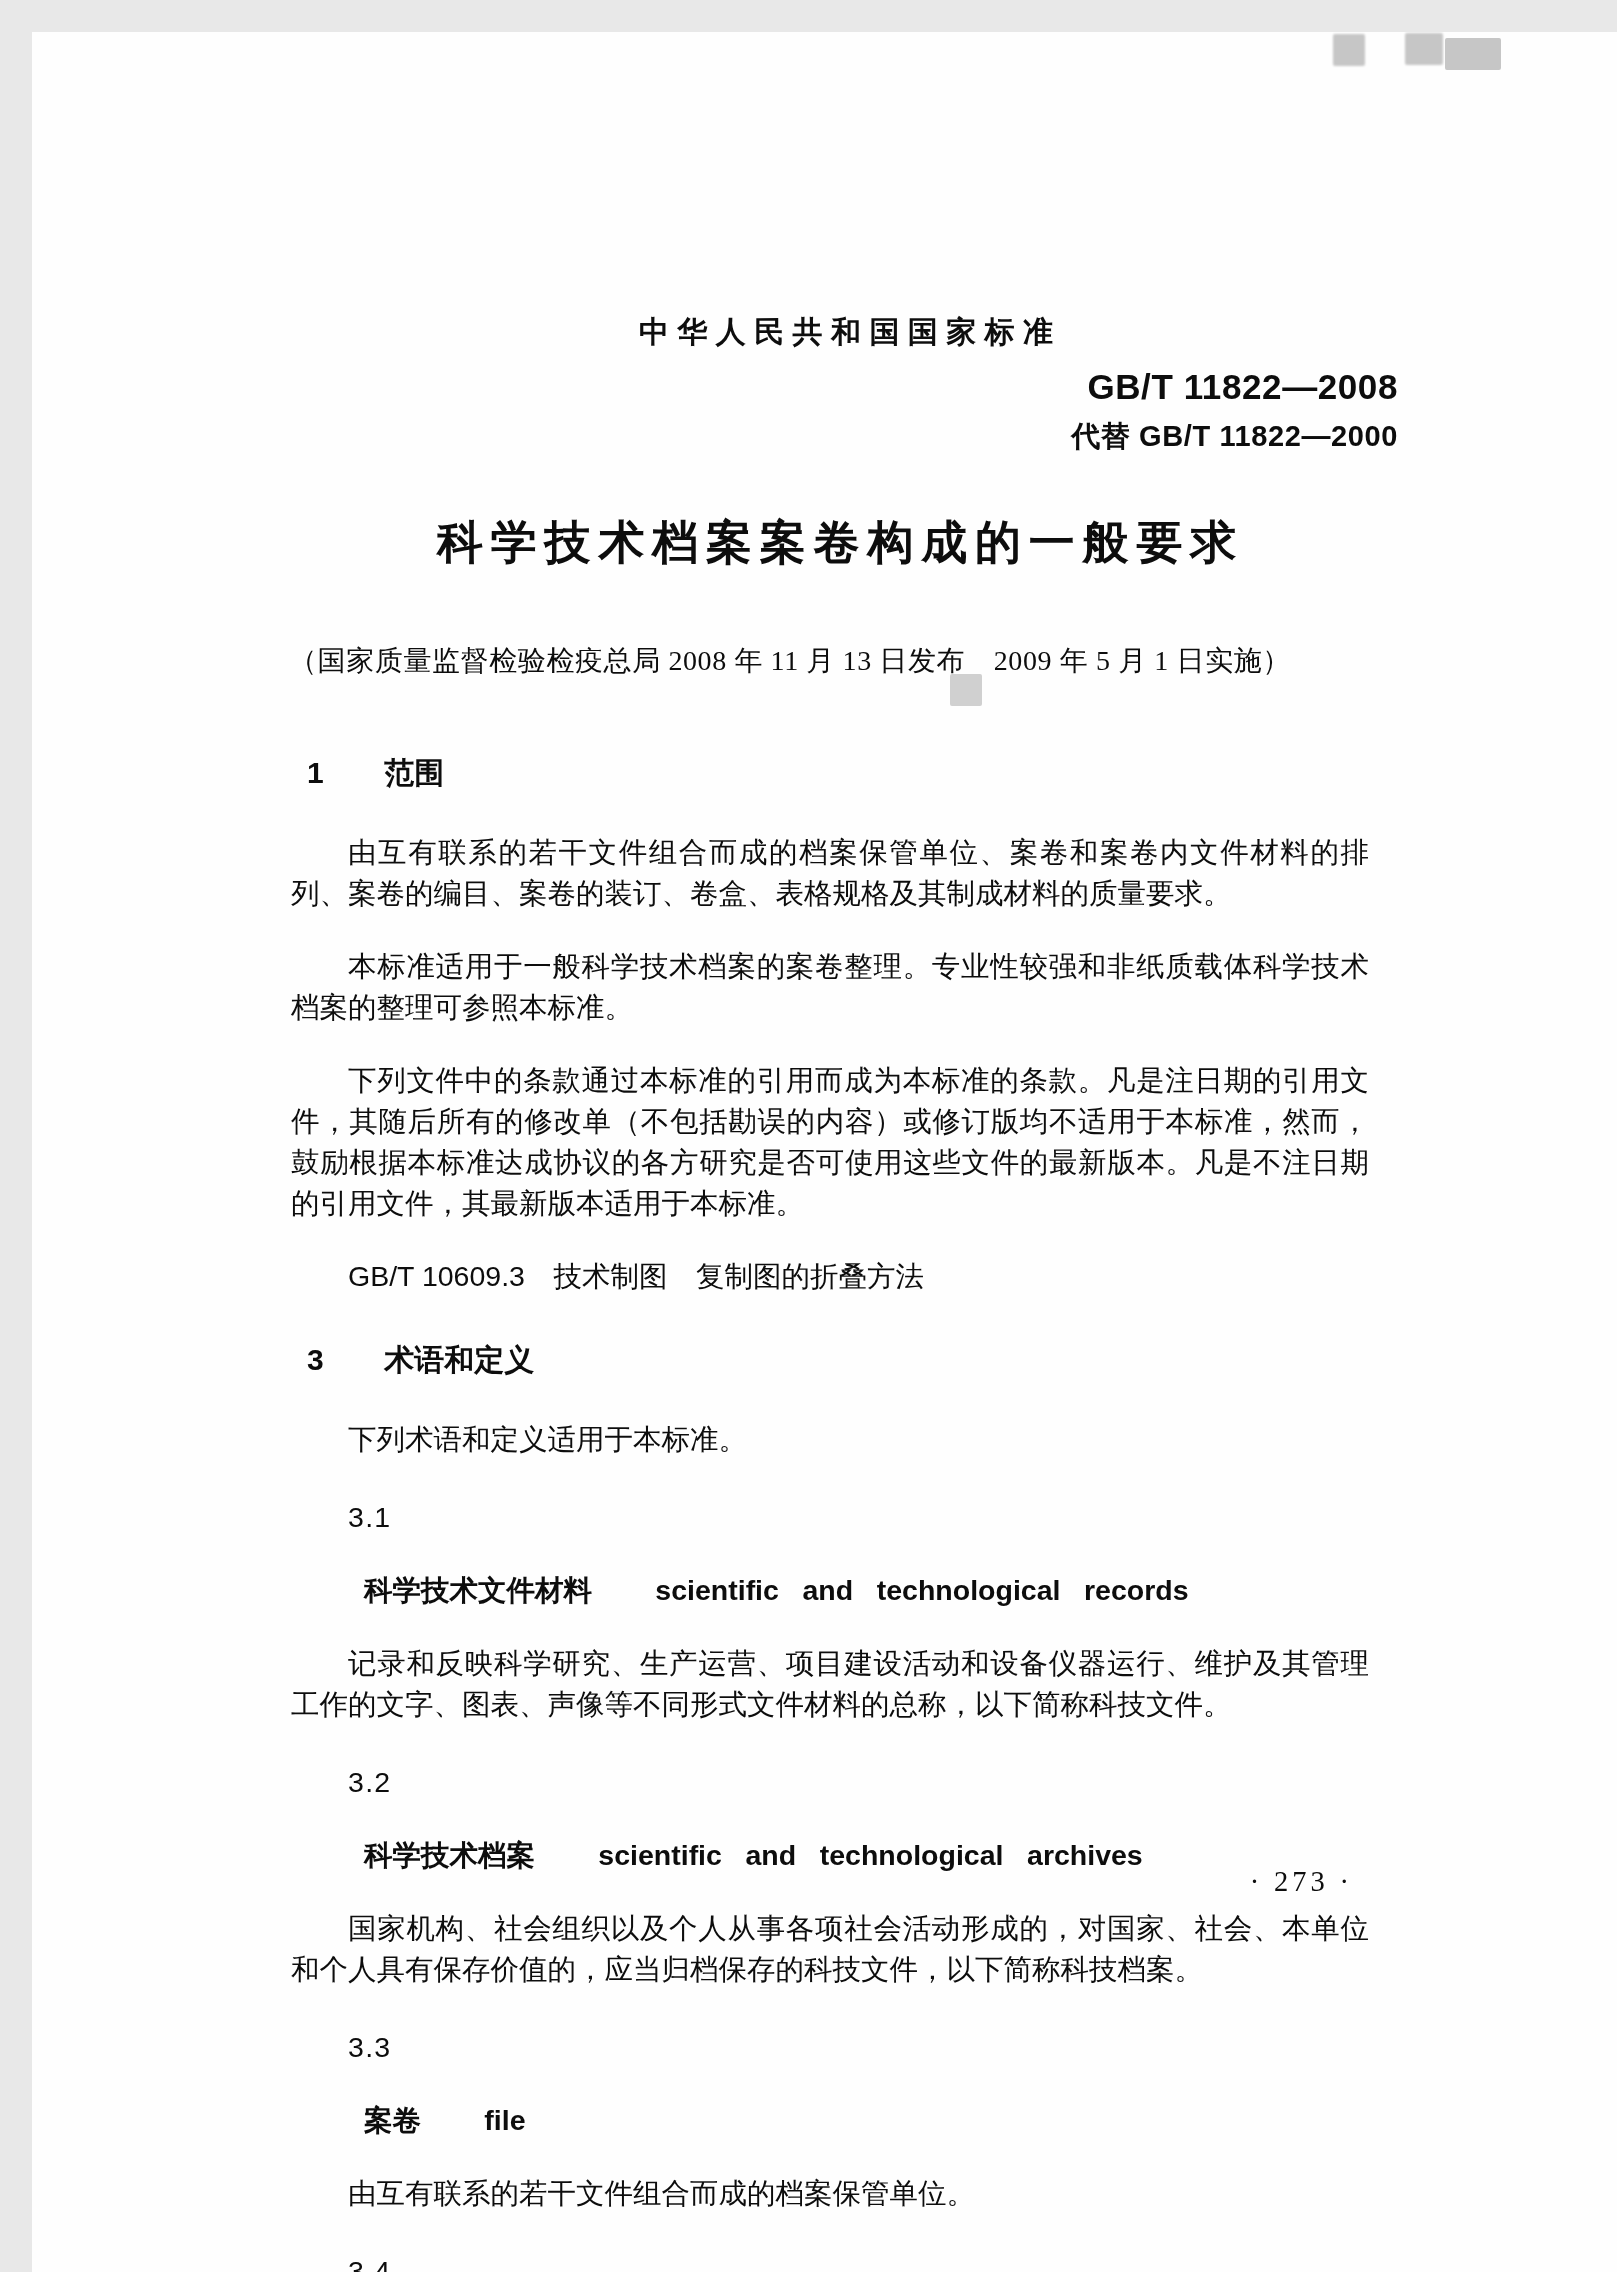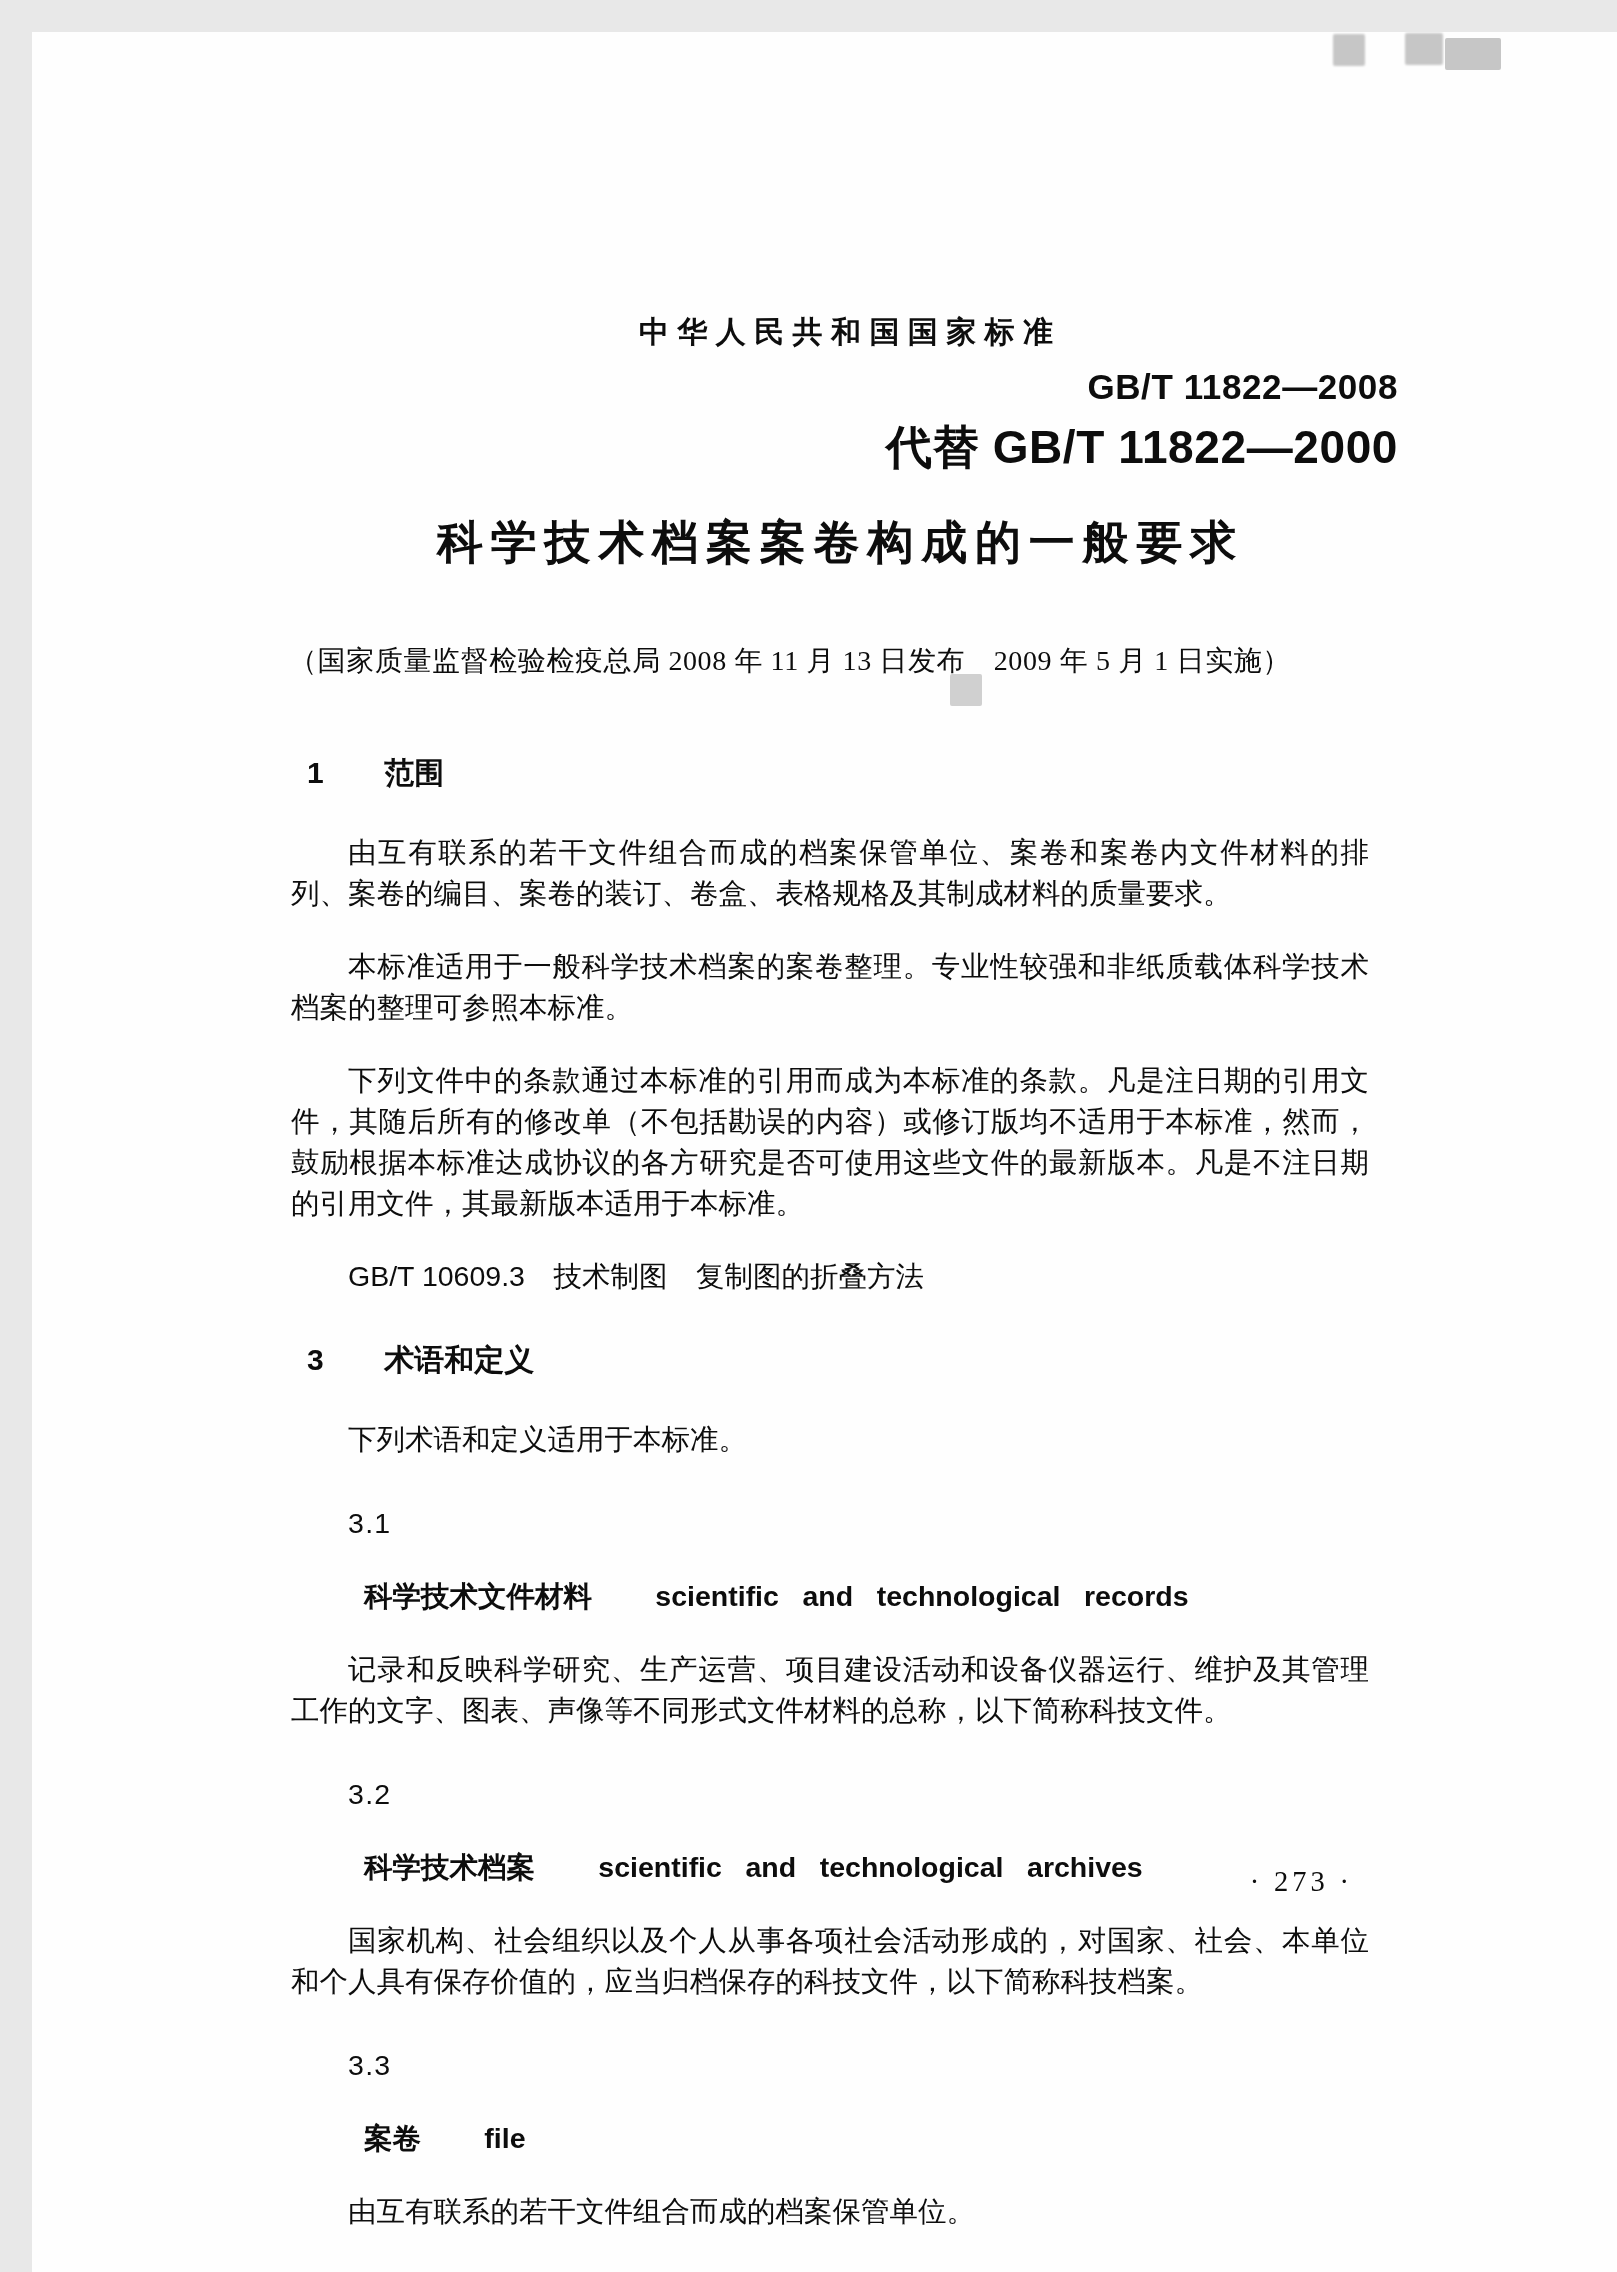--- a/index.html
+++ b/index.html
@@ -31,21 +31,21 @@
   }
   .std-code {
     position: absolute;
     right: 235px; top: 319px;
     font-size: 35px; font-weight: bold;
     letter-spacing: 0.6px;
   }
   .std-replaces {
     position: absolute;
     right: 235px; top: 369px;
-    font-size: 46px; font-weight: bold;
+    font-size: 29px; font-weight: bold;
     letter-spacing: 0.6px;
     margin-left: 46px;
   }
 
   .doc-title {
     position: absolute;
     left: 0; top: 464px; width: 100%;
     text-align: center;
     font-size: 46px; font-weight: bold;
     letter-spacing: 7.8px;
@@ -77,21 +77,21 @@
     text-align: left;
   }
   .section-heading .section-num { margin-right: 28.5px; }
 
   .content p { text-indent: 2em; }
 
   .ref-line { text-indent: 2em; }
 
   .term-num {
     text-indent: 0;
-    margin-top: 11px;
+    margin-top: 5px;
     letter-spacing: 1.3px;
   }
   .term-line {
     text-indent: 2em;
     font-weight: bold;
   }
   .term-line .term-en {
     margin-left: 1.1em;
     word-spacing: .55em;
     letter-spacing: 0;

